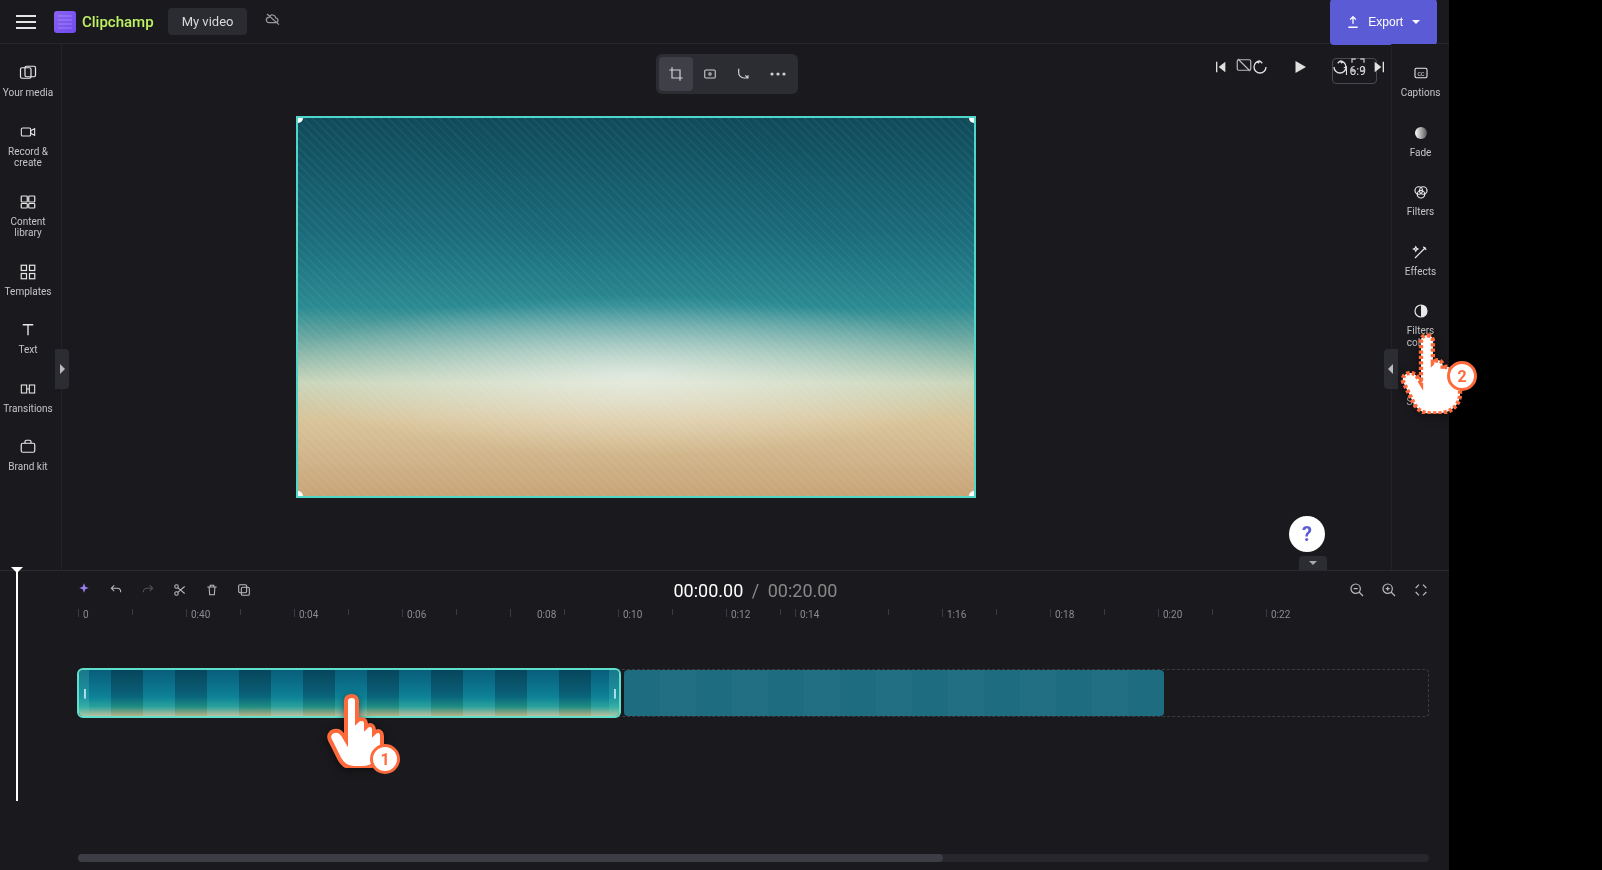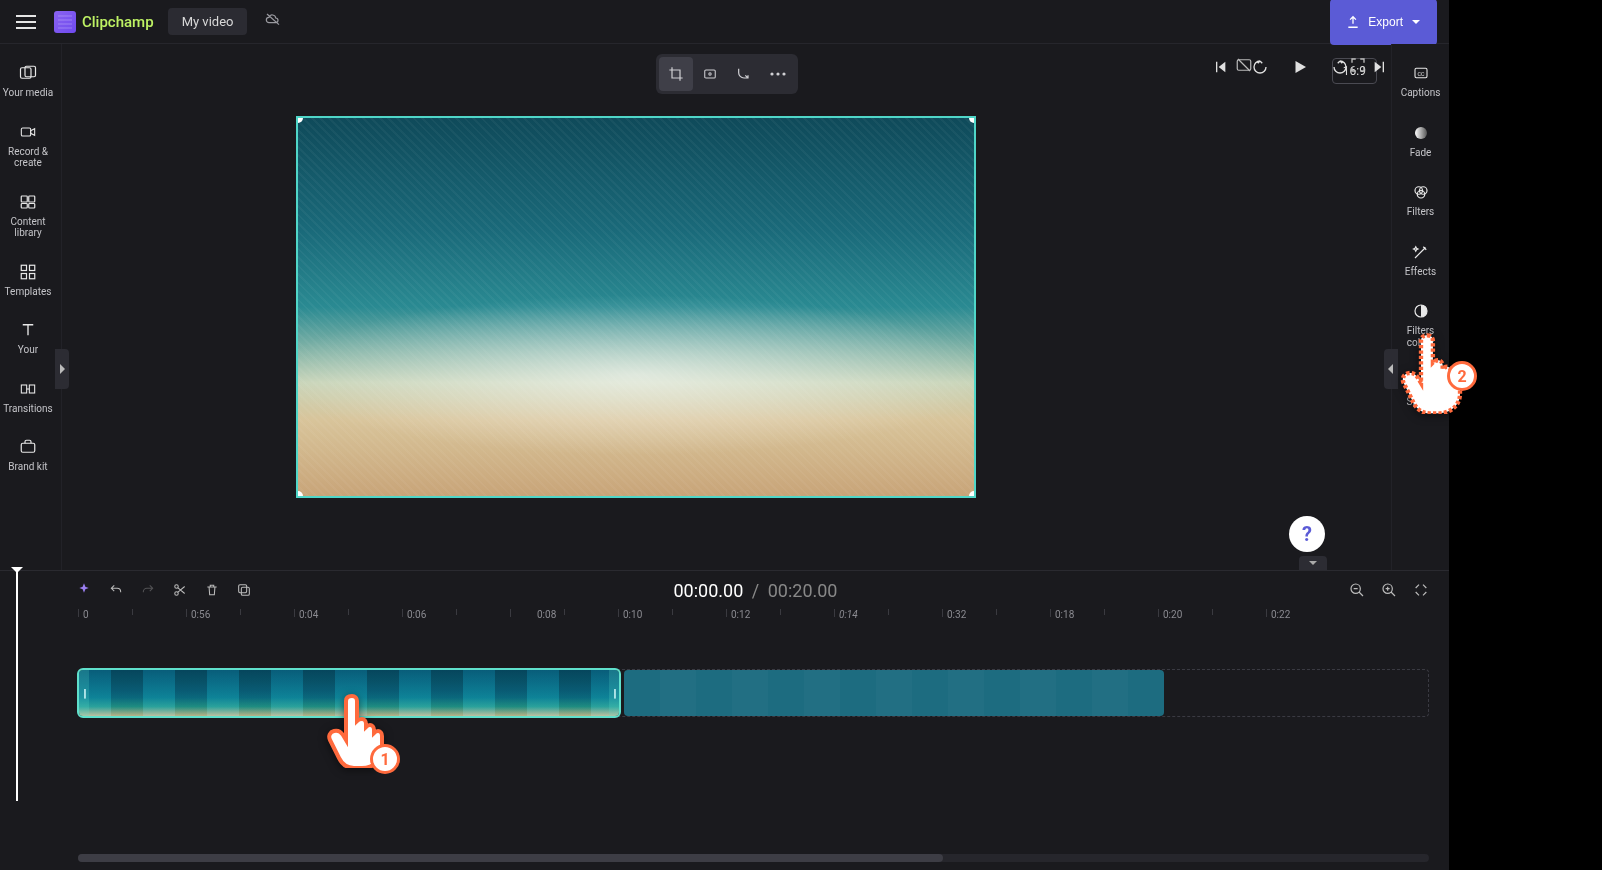--- a/index.html
+++ b/index.html
@@ -421,21 +421,21 @@
             </svg>
           </div>
         <div>Templates</div>
       </div>
       <div class="rail-item">
         <div class="ri-icon">
             <svg width="18" height="18" viewBox="0 0 24 24" fill="none" stroke="currentColor" stroke-width="1.8">
               <path d="M5 5h14M12 5v14"></path>
             </svg>
           </div>
-        <div>Your</div>
+        <div>Text</div>
       </div>
       <div class="rail-item">
         <div class="ri-icon">
             <svg width="20" height="16" viewBox="0 0 24 24" fill="none" stroke="currentColor" stroke-width="1.6">
               <rect x="2" y="6" width="8" height="12"></rect>
               <rect x="14" y="6" width="8" height="12"></rect>
               <path d="M10 12h4"></path>
             </svg>
           </div>
         <div>Transitions</div>
@@ -665,35 +665,35 @@
             <svg width="16" height="16" viewBox="0 0 24 24" fill="none" stroke="currentColor" stroke-width="1.8">
               <path d="M9 4L4 9M15 4l5 5M9 20l-5-5M15 20l5-5"></path>
             </svg>
           </div>
       </div>
     </div>
 
     <div class="ruler" id="ruler">
         <div class="ruler-tick" style="left: 16px;">0</div>
         <div class="ruler-minor" style="left: 70px;"></div>
-        <div class="ruler-tick" style="left: 124px;">0:56</div>
+        <div class="ruler-tick" style="left: 124px;">0:40</div>
         <div class="ruler-minor" style="left: 178px;"></div>
         <div class="ruler-tick" style="left: 232px;">0:04</div>
         <div class="ruler-minor" style="left: 286px;"></div>
         <div class="ruler-tick" style="left: 340px;">0:06</div>
         <div class="ruler-minor" style="left: 394px;"></div>
         <div class="ruler-tick" style="left: 448px; padding-left: 26px;">0:08</div>
         <div class="ruler-minor" style="left: 502px;"></div>
         <div class="ruler-tick" style="left: 556px;">0:10</div>
         <div class="ruler-minor" style="left: 610px;"></div>
         <div class="ruler-tick" style="left: 664px;">0:12</div>
         <div class="ruler-minor" style="left: 718px;"></div>
-        <div class="ruler-tick" style="left: 772px; font-style: italic;">0:14</div>
+        <div class="ruler-tick" style="left: 733px;">0:14</div>
         <div class="ruler-minor" style="left: 826px;"></div>
-        <div class="ruler-tick" style="left: 880px;">0:32</div>
+        <div class="ruler-tick" style="left: 880px;">1:16</div>
         <div class="ruler-minor" style="left: 934px;"></div>
         <div class="ruler-tick" style="left: 988px;">0:18</div>
         <div class="ruler-minor" style="left: 1042px;"></div>
         <div class="ruler-tick" style="left: 1096px;">0:20</div>
         <div class="ruler-minor" style="left: 1150px;"></div>
         <div class="ruler-tick" style="left: 1204px;">0:22</div>
       </div>
     <div class="playhead"></div>
 
     <div class="tracks">

